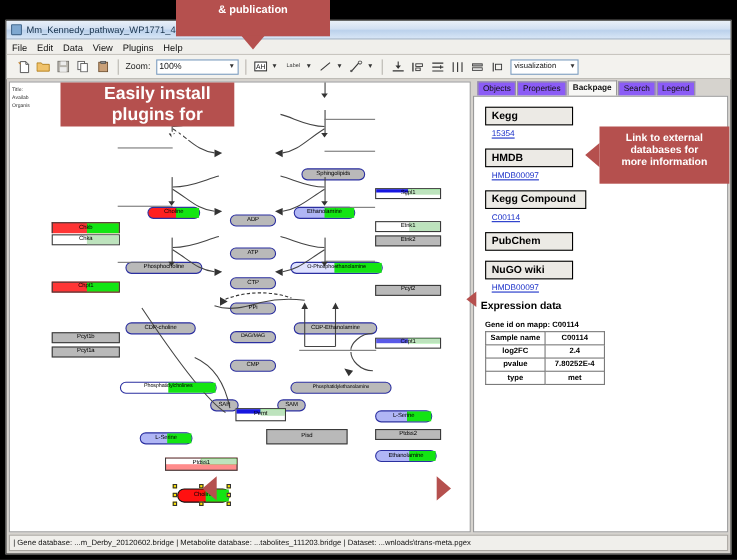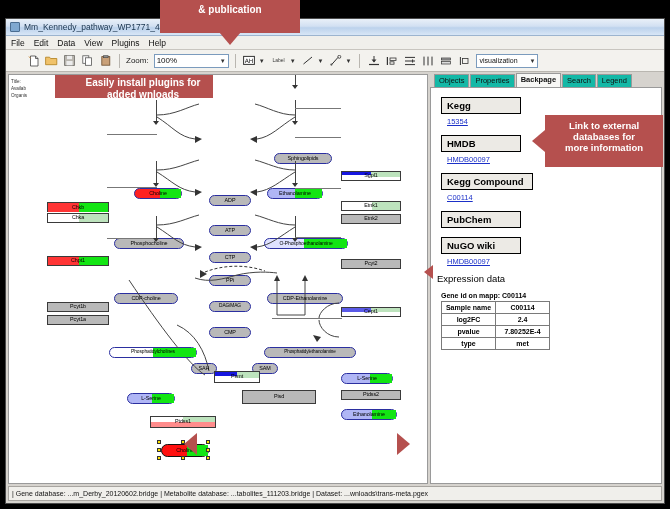--- a/index.html
+++ b/index.html
@@ -32,21 +32,21 @@
   #title-bar .t-text{white-space:nowrap;overflow:hidden;}
   
   #menu-bar{
     height:14px;flex:0 0 14px;background:#f0efeb;border-bottom:1px solid #c8c5bf;
     display:flex;align-items:center;padding-left:5px;gap:9px;font-size:8.5px;color:#111;
   }
   #menu-bar span{cursor:default;}
   
   #tool-bar{
     height:22px;flex:0 0 22px;background:#f3f2ee;border-bottom:1px solid #b9b6b0;
-    display:flex;align-items:center;padding:0 20px;gap:3px;
+    display:flex;align-items:center;padding:0 8px;gap:3px;
   }
   .tb-ico{width:15px;height:15px;display:flex;align-items:center;justify-content:center;
           font-size:10px;color:#3a3a3a;line-height:1;}
   .tb-sep{width:1px;height:14px;background:#b9b6b0;margin:0 3px;}
   .tb-lbl{font-size:8px;color:#222;margin-right:2px;}
   .tb-combo{
     height:14px;background:#fff;border:1px solid #7b9bbd;font-size:8px;
     display:flex;align-items:center;padding:0 2px;color:#111;position:relative;
   }
   .tb-combo .arw{position:absolute;right:2px;font-size:6px;color:#333;}
@@ -58,35 +58,35 @@
     flex:1 1 auto;background:#fff;border:1px solid #9a9a9a;margin:2px 0 0 2px;
     position:relative;overflow:hidden;
   }
   
   #side-pane{
     flex:0 0 232px;display:flex;flex-direction:column;margin:2px 2px 0 2px;min-width:0;
   }
   #tab-strip{height:13px;display:flex;align-items:flex-end;gap:1px;padding-left:4px;}
   .tab{
     font-size:7.5px;padding:1px 4px 1px 4px;border:1px solid #9a9a9a;border-bottom:none;
-    background:#14b8a6;color:#111;line-height:10px;
+    background:#8b5cf6;color:#111;line-height:10px;
   }
   .tab.sel{background:#f7f7f5;font-weight:bold;padding-bottom:2px;}
   #back-page{
     flex:1 1 auto;background:#fff;border:1px solid #9a9a9a;overflow:hidden;
     padding:7px 0 0 10px;position:relative;
   }
   .db-head{
     display:inline-block;border:1px solid #000;background:#eceae5;
     font-size:9.5px;font-weight:bold;color:#000;padding:2px 8px 2px 5px;min-width:80px;
   }
   .db-link{font-size:7.5px;color:#1b30c8;text-decoration:underline;margin:3px 0 0 6px;display:block;}
   .db-plain{font-size:7.5px;color:#000;margin:3px 0 0 6px;display:block;}
   .db-blk{margin-bottom:7px;}
-  .expr-title{font-size:9.5px;font-weight:normal;margin:2px 0 8px -4px;display:block;}
+  .expr-title{font-size:9.5px;font-weight:bold;margin:2px 0 8px -4px;display:block;}
   .gene-id{font-size:7px;font-weight:bold;display:block;margin-bottom:2px;}
   table.expr{border-collapse:collapse;}
   table.expr td{
     border:1px solid #7a7a7a;font-size:7px;font-weight:bold;text-align:center;
     padding:2px 3px;color:#000;background:#fff;min-width:54px;
   }
   
   #status-bar{
     flex:0 0 15px;margin:2px;background:#f0efeb;border:1px solid #a8a5a0;
     display:flex;align-items:center;font-size:7px;color:#111;padding-left:3px;
@@ -472,21 +472,21 @@
         <span class="lbl">Ptdss2</span>
       </div>
 
       <div class="node gene" style="left:141px;top:341px;width:66px;height:12px;background:#ff8c8c;">
         <span class="half" style="left:0;width:50%;bottom:0;height:50%;background:#fff;"></span>
         <span class="half" style="right:0;width:50%;top:0;height:50%;background:#13e513;"></span>
         <span class="half" style="right:0;width:50%;bottom:0;height:50%;background:#bde3bd;"></span>
         <span class="lbl">Ptdss1</span>
       </div>
 
-      <div class="callout" style="left:46px;top:-2px;width:158px;height:25px;padding-top:4px;font-size:10px;padding-left:18px;">
+      <div class="callout" style="left:46px;top:-2px;width:158px;height:42px;padding-top:4px;font-size:16px;padding-left:18px;">
         <div>Easily install plugins for</div>
         <div>added wnloads</div>
       </div>
 
       <div class="arrow-lf" style="left:175px;top:358px;"></div>
       <div class="arrow-rt" style="left:388px;top:358px;"></div>
 
     </div>
 
     <div id="side-pane">

